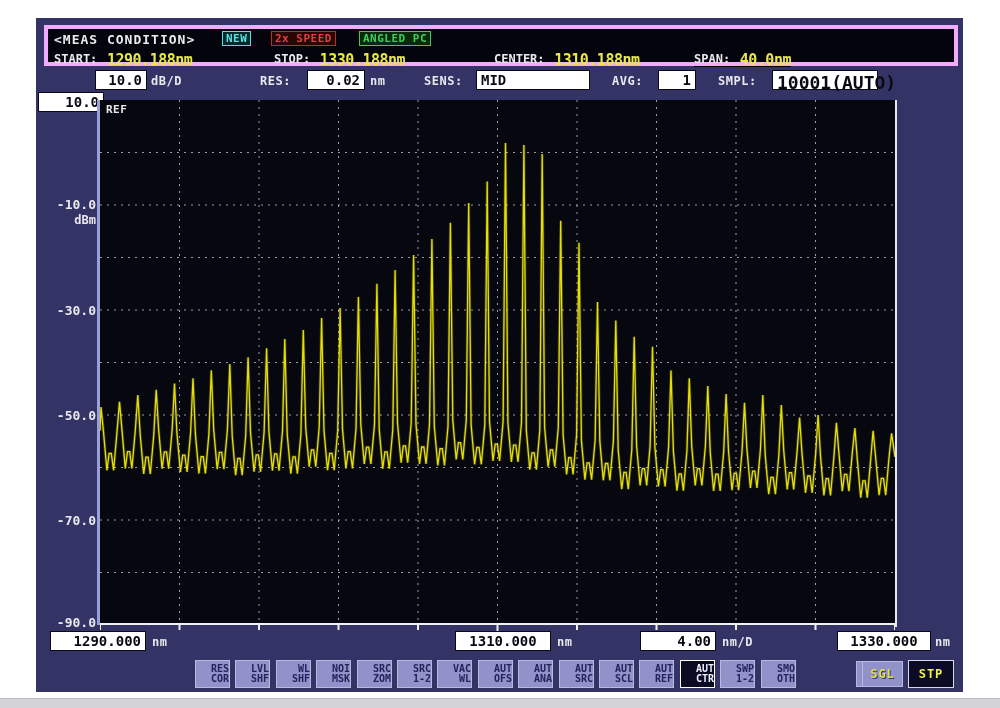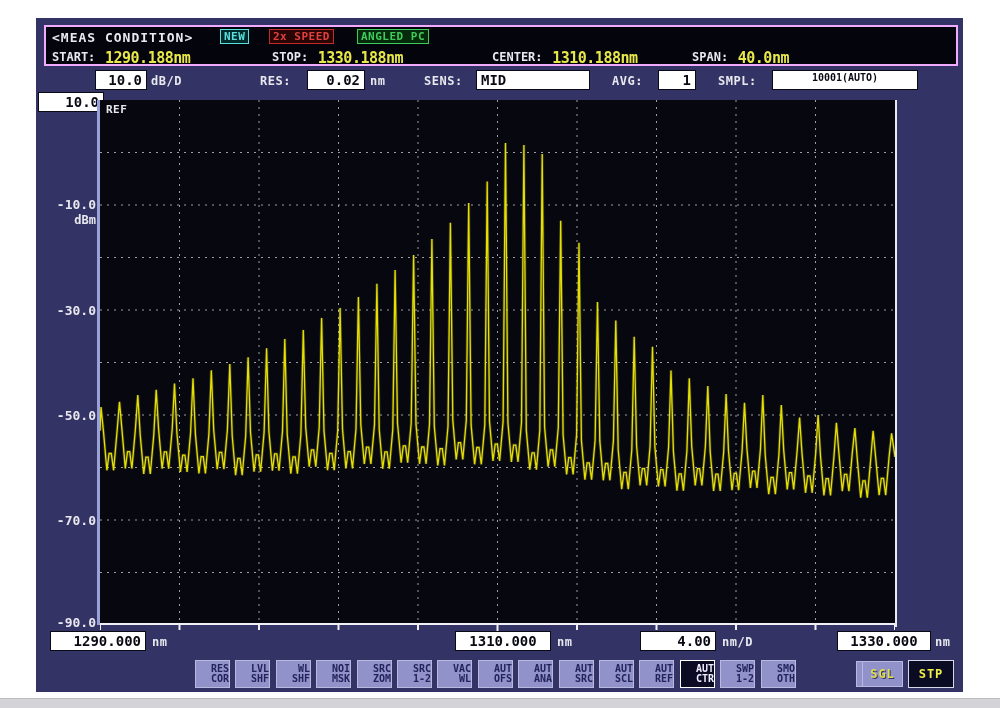--- a/index.html
+++ b/index.html
@@ -1,20 +1,20 @@
 <!DOCTYPE html>
 <html><head>
 <meta charset="utf-8">
 <style>
   html,body{margin:0;padding:0;}
   body{width:1000px;height:708px;background:#ffffff;position:relative;overflow:hidden;
        font-family:"DejaVu Sans Mono",monospace;}
   .screen{position:absolute;left:36px;top:18px;width:927px;height:674px;background:#333366;}
   .abs{position:absolute;}
-  .blackbox{position:absolute;background:#04040c;border:2px solid #f0abfc;box-sizing:border-box;}
+  .blackbox{position:absolute;background:#04040c;border:4px solid #f0abfc;box-sizing:border-box;}
   .vbox{position:absolute;background:#ffffff;border:1px solid #0a0a14;color:#0a0a14;
         font:bold 14px "DejaVu Sans Mono",monospace;text-align:right;padding:1px 4px;
         box-sizing:border-box;white-space:nowrap;}
   .lbl{position:absolute;color:#e8e8ee;font:bold 12px "DejaVu Sans Mono",monospace;
        letter-spacing:0.5px;white-space:nowrap;}
   .hfield{position:absolute;top:21px;white-space:nowrap;}
   .hfield .hlabel{color:#e8e8ee;font:bold 12px "DejaVu Sans Mono",monospace;vertical-align:2px;}
   .hfield .hvalue{color:#e8e84a;font:bold 15px "DejaVu Sans Mono",monospace;letter-spacing:-0.5px;}
   .badge{position:absolute;top:2px;font:bold 11px "DejaVu Sans Mono",monospace;
          padding:0 3px;border:1px solid;letter-spacing:0.5px;}
@@ -61,38 +61,38 @@
       <span class="hvalue">1290.188nm</span>
     </span>
     <span class="hfield" style="left:226px;">
       <span class="hlabel">STOP:</span>
       <span class="hvalue">1330.188nm</span>
     </span>
     <span class="hfield" style="left:446px;">
       <span class="hlabel">CENTER:</span>
       <span class="hvalue">1310.188nm</span>
     </span>
-    <span class="hfield" style="left:646px;">
+    <span class="hfield" style="left:646px;text-decoration:underline;">
       <span class="hlabel">SPAN:</span>
       <span class="hvalue">40.0nm</span>
     </span>
   </div>
 
   <div class="vbox" style="left:59px;top:52px;width:52px;height:20px;">10.0</div>
   <span class="lbl" style="left:115px;top:56px;">dB/D</span>
   <span class="calbadge" style="left:236px;top:46px;margin-top:37px;">CAL</span>
   <span class="lbl" style="left:224px;top:56px;">RES:</span>
   <div class="vbox" style="left:271px;top:52px;width:58px;height:20px;">0.02</div>
   <span class="lbl" style="left:334px;top:56px;">nm</span>
   <span class="lbl" style="left:376px;top:56px;margin-left:12px;">SENS:</span>
   <div class="vbox" style="left:440px;top:52px;width:114px;height:20px;text-align:left;">MID</div>
   <span class="lbl" style="left:576px;top:56px;">AVG:</span>
   <div class="vbox" style="left:622px;top:52px;width:38px;height:20px;">1</div>
   <span class="lbl" style="left:682px;top:56px;">SMPL:</span>
-  <div class="vbox" style="left:736px;top:52px;width:146px;height:20px;text-align:center;font-size:10px;">10001(AUTO)</div>
+  <div class="vbox" style="left:736px;top:52px;width:106px;height:20px;text-align:right;font-size:18px;">10001(AUTO)</div>
 
   <div class="vbox" style="left:2px;top:74px;width:66px;height:20px;">10.0</div>
 
   <div class="plot-lborder"></div>
   <div class="plot-rborder"></div>
   <div class="plot">
     <svg id="plot-svg" width="795" height="525" viewBox="0 0 795 525">
       <g id="grid-layer">
           <line x1="79.5" x2="79.5" y1="0" y2="525" class="grid-v"></line>
           <line x1="159" x2="159" y1="0" y2="525" class="grid-v"></line>

